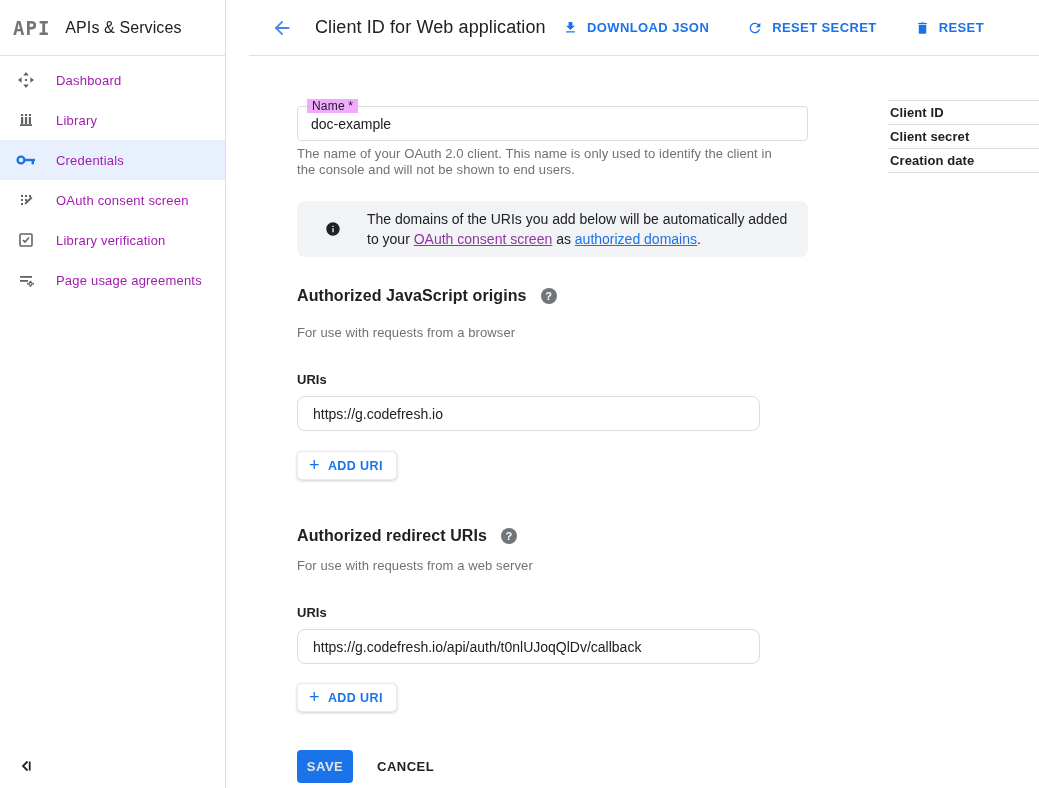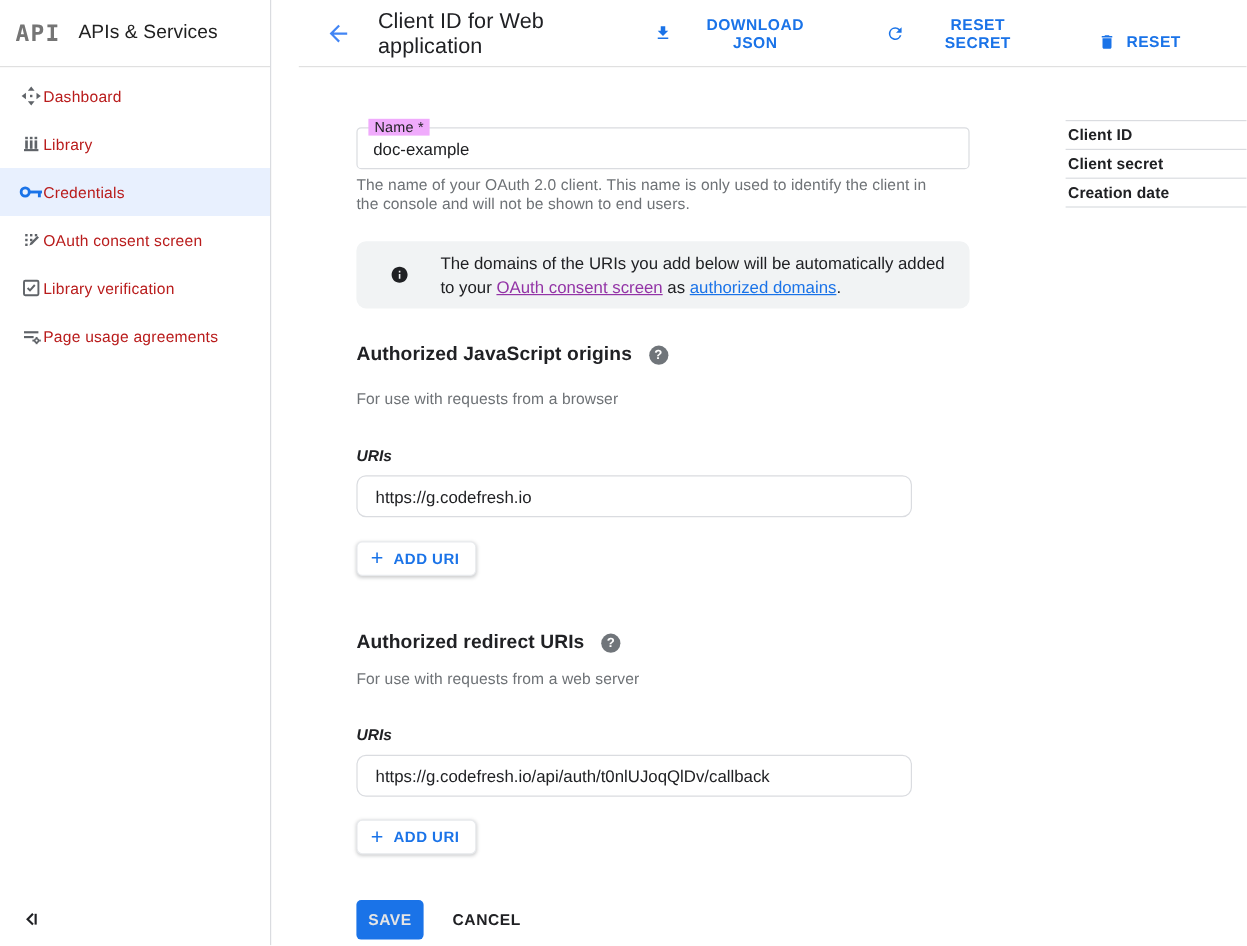--- a/index.html
+++ b/index.html
@@ -12,31 +12,31 @@
              border-right:1px solid #dadce0; background:#fff; }
   .sidebar-header { height:56px; display:flex; align-items:center; padding-left:13px;
                     border-bottom:1px solid #e0e0e0; }
   .logo { font-family:"DejaVu Sans Mono","Liberation Mono",monospace; font-weight:bold;
           font-size:19px; color:#757575; letter-spacing:1px; }
   .product-title { font-size:16px; color:#212121; margin-left:15px; letter-spacing:.1px; }
   .side-nav { padding-top:4px; }
   .nav-item { height:40px; display:flex; align-items:center; padding-left:16px; cursor:pointer; }
   .nav-item.active { background:#e8f0fe; }
   .nav-icon { width:20px; height:20px; display:flex; align-items:center; justify-content:center; }
-  .nav-label { font-size:13px; color:#b91c1c; letter-spacing:.2px; }
+  .nav-label { margin-left:20px; font-size:13px; color:#a21caf; letter-spacing:.2px; }
   .collapse-btn { position:absolute; left:16px; bottom:12px; width:20px; height:20px;
                   display:flex; align-items:center; justify-content:center; cursor:pointer; }
 
   
   .main-header { position:absolute; left:249px; top:0; right:0; height:56px;
                  display:flex; align-items:center; border-bottom:1px solid #e0e0e0;
                  padding-left:21px; background:#fff; }
   .back-btn { width:24px; height:24px; display:flex; align-items:center; justify-content:center; cursor:pointer; }
   .page-title { font-size:18px; color:#202124; margin-left:21px; font-weight:400; letter-spacing:.1px; }
-  .header-actions { margin-left:auto; margin-right:55px; display:flex; align-items:flex-end; gap:48px; }
+  .header-actions { margin-left:auto; margin-right:55px; display:flex; align-items:flex-start; gap:38px; }
   .action-btn { display:flex; align-items:center; gap:9px; color:#1a73e8; font-size:13px;
                 font-weight:bold; letter-spacing:.4px; cursor:pointer; background:none; border:none;
                 font-family:inherit; }
 
   
   .content { position:absolute; left:297px; top:56px; width:511px; padding-top:50px; }
 
   .name-field { position:relative; width:511px; height:35px; border:1px solid #dadce0;
                 border-radius:4px; background:#fff; }
   .name-field .float-label { position:absolute; top:-8px; left:9px; background:#f0abfc;
@@ -54,21 +54,21 @@
 
   .section-heading { display:flex; align-items:center; gap:14px; font-size:16px; font-weight:bold;
                      color:#202124; letter-spacing:.1px; }
   .sh-1 { margin-top:30px; }
   .sh-2 { margin-top:47px; }
   .help-circle { width:16px; height:16px; border-radius:50%; background:#70757a; color:#fff;
                  font-size:11px; font-weight:bold; display:inline-flex; align-items:center;
                  justify-content:center; cursor:pointer; }
   .section-subtext { margin-top:20px; font-size:13px; color:#6e7276; letter-spacing:.1px; }
   .st-2 { margin-top:13px; }
-  .uris-label { margin-top:32px; font-size:13px; font-weight:bold; color:#202124;font-style:italic; }
+  .uris-label { margin-top:32px; font-size:13px; font-weight:bold; color:#202124; }
   .uri-input { margin-top:9px; width:463px; height:35px; border:1px solid #dadce0; border-radius:8px;
                padding:0 15px; font-size:14px; color:#202124; font-family:inherit; outline:none; }
   .add-uri-btn { margin-top:20px; height:29px; display:inline-flex; align-items:center; gap:8px;
                  padding:0 13px 0 11px; background:#fff; border:1px solid #e8eaed; border-radius:5px;
                  box-shadow:0 1px 3px rgba(60,64,67,.25); color:#1a73e8; font-size:12.5px;
                  font-weight:bold; letter-spacing:.4px; cursor:pointer; font-family:inherit; }
   .add-uri-btn .plus { font-size:18px; font-weight:400; line-height:1; margin-top:-2px; }
   .ab-2 { margin-top:19px; }
 
   .button-row { margin-top:38px; display:flex; align-items:center; }

